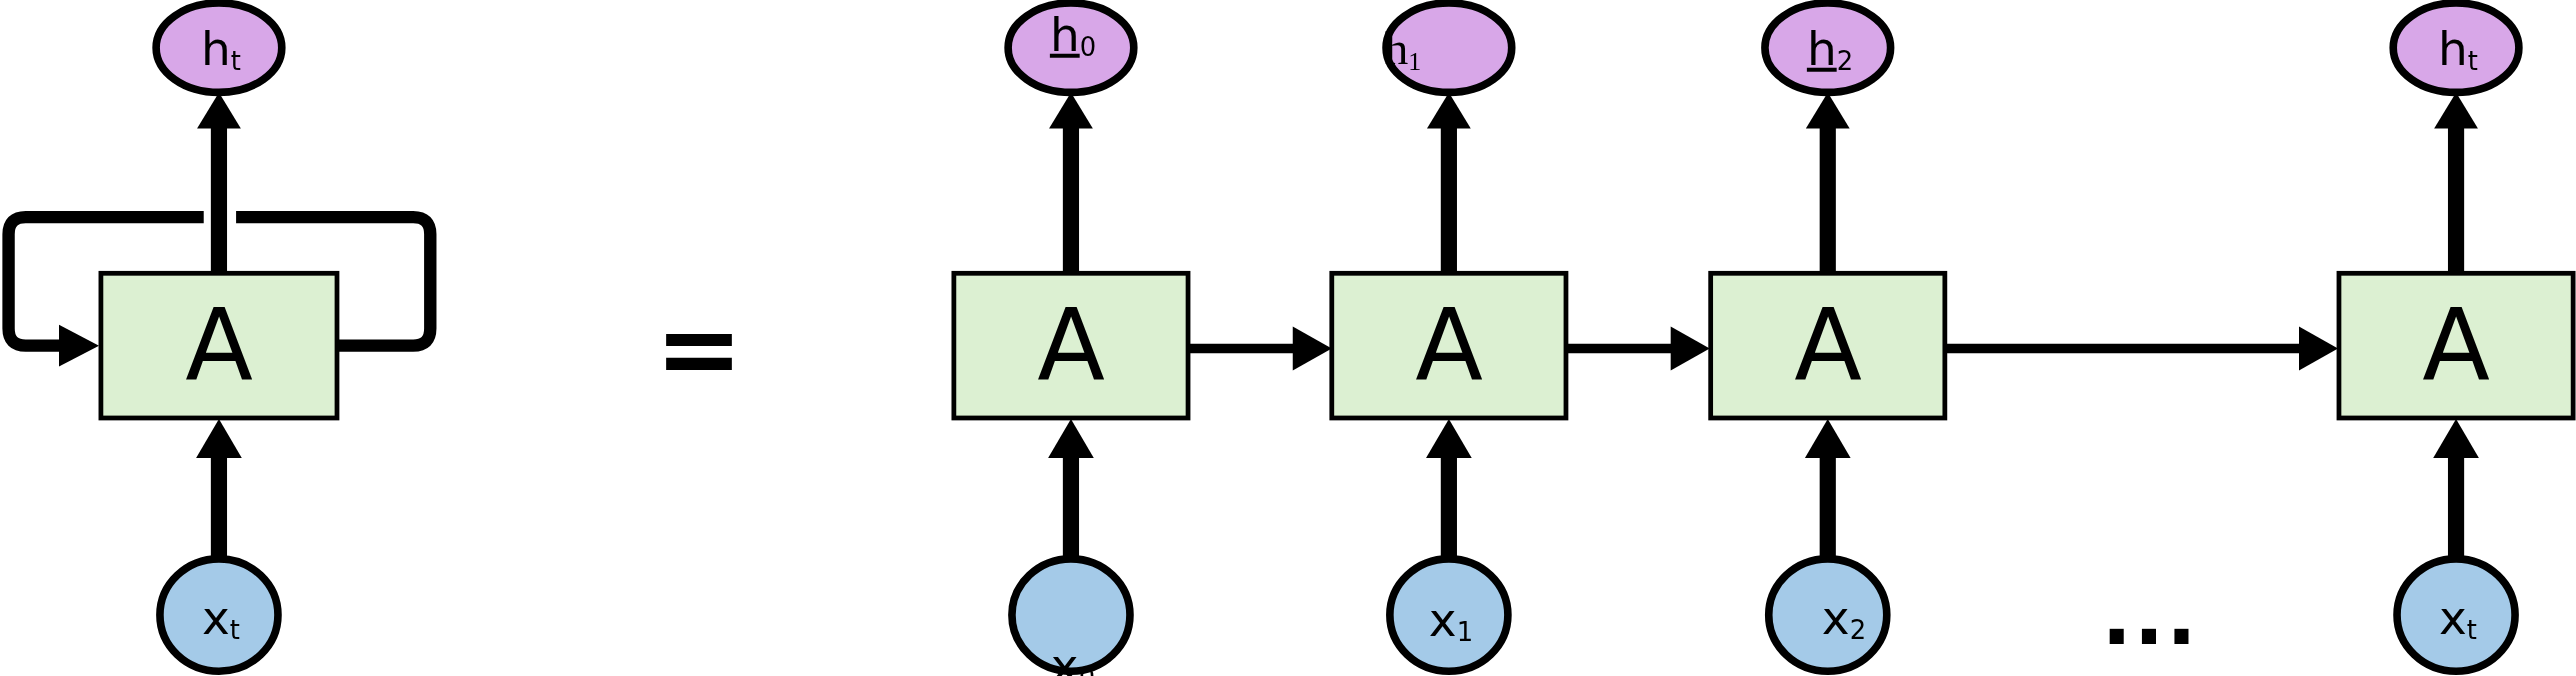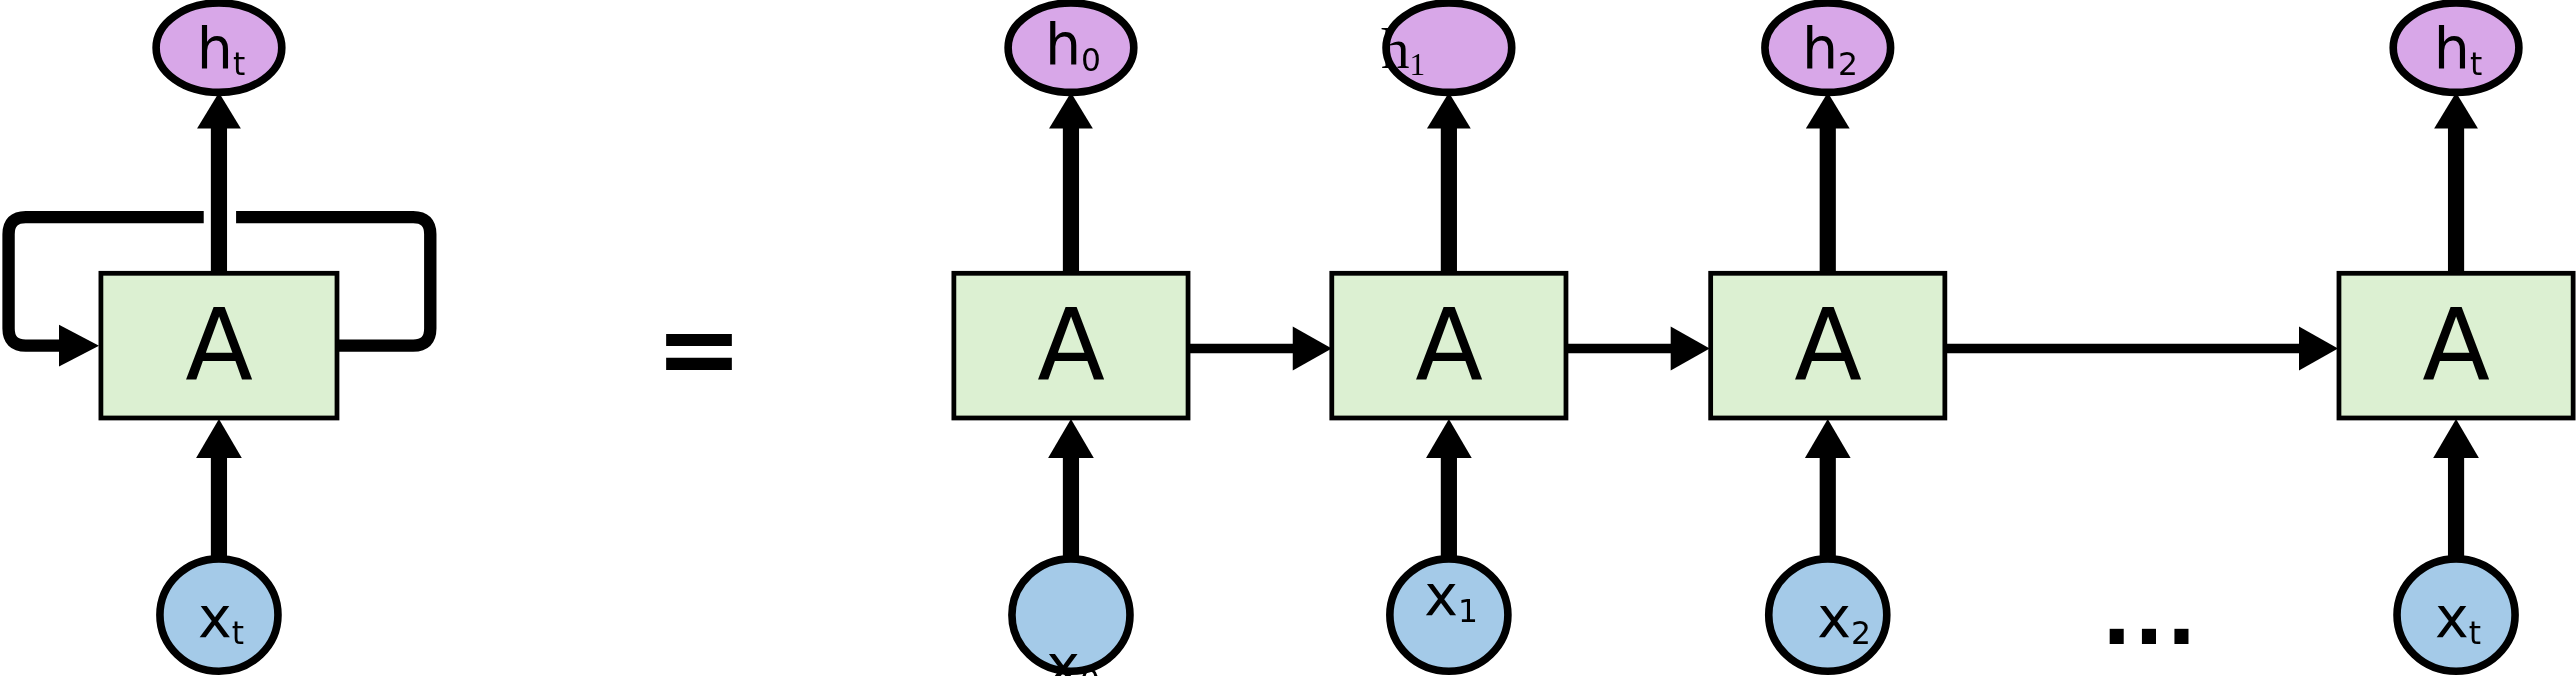--- a/index.html
+++ b/index.html
@@ -25,21 +25,21 @@
 
   
   .lbl {
     position: absolute;
     transform: translate(-50%, -50%);
     color: #000000;
     white-space: nowrap;
     line-height: 1;
     user-select: none;
   }
-  .node-lbl { font-size: 57px; }
+  .node-lbl { font-size: 47px; }
   .node-lbl .sub { font-size: 0.55em; vertical-align: -0.22em; }
   .box-lbl  { font-size: 99px; }
   .equals-lbl   { font-size: 105px; font-weight: bold; }
   .ellipsis-lbl { font-size: 80px;  font-weight: bold; letter-spacing: 1.9px; }
 </style>
 </head>
 <body>
 
 <div id="stage">
 
@@ -120,29 +120,29 @@
       <ellipse class="node" cx="2580" cy="646" rx="62" ry="59" fill="#a4cae8"></ellipse>
     </g>
   </svg>
 
   <div class="lbl node-lbl" style="left:221px; top:50px;"><span>h</span><span class="sub">t</span></div>
   <div class="lbl box-lbl" style="left:219px; top:345px;">A</div>
   <div class="lbl node-lbl" style="left:221px; top:619px;"><span>x</span><span class="sub">t</span></div>
 
   <div class="lbl equals-lbl" style="left:699px; top:349px;">=</div>
 
-  <div class="lbl node-lbl" style="left:1073px; top:46px;"><span>h</span><span class="sub">0</span></div>
+  <div class="lbl node-lbl" style="left:1073px; top:36px;text-decoration:underline;"><span>h</span><span class="sub">0</span></div>
   <div class="lbl box-lbl" style="left:1071px; top:345px;">A</div>
   <div class="lbl node-lbl" style="left:1073px; top:619px;margin-top:48px;"><span>x</span><span class="sub">0</span></div>
 
   <div class="lbl node-lbl" style="left:1403px; top:50px;font-family:Liberation Serif, serif;"><span>h</span><span class="sub">1</span></div>
   <div class="lbl box-lbl" style="left:1449px; top:345px;">A</div>
-  <div class="lbl node-lbl" style="left:1451px; top:597px;"><span>x</span><span class="sub">1</span></div>
+  <div class="lbl node-lbl" style="left:1451px; top:621px;"><span>x</span><span class="sub">1</span></div>
 
-  <div class="lbl node-lbl" style="left:1830px; top:50px;"><span>h</span><span class="sub">2</span></div>
+  <div class="lbl node-lbl" style="left:1830px; top:50px;text-decoration:underline;"><span>h</span><span class="sub">2</span></div>
   <div class="lbl box-lbl" style="left:1828px; top:345px;">A</div>
   <div class="lbl node-lbl" style="left:1830px; top:619px;margin-left:14px;"><span>x</span><span class="sub">2</span></div>
 
   <div class="lbl ellipsis-lbl" style="left:2150px; top:617px;">...</div>
 
   <div class="lbl node-lbl" style="left:2458px; top:50px;"><span>h</span><span class="sub">t</span></div>
   <div class="lbl box-lbl" style="left:2456px; top:345px;">A</div>
   <div class="lbl node-lbl" style="left:2458px; top:619px;"><span>x</span><span class="sub">t</span></div>
 
 </div>

